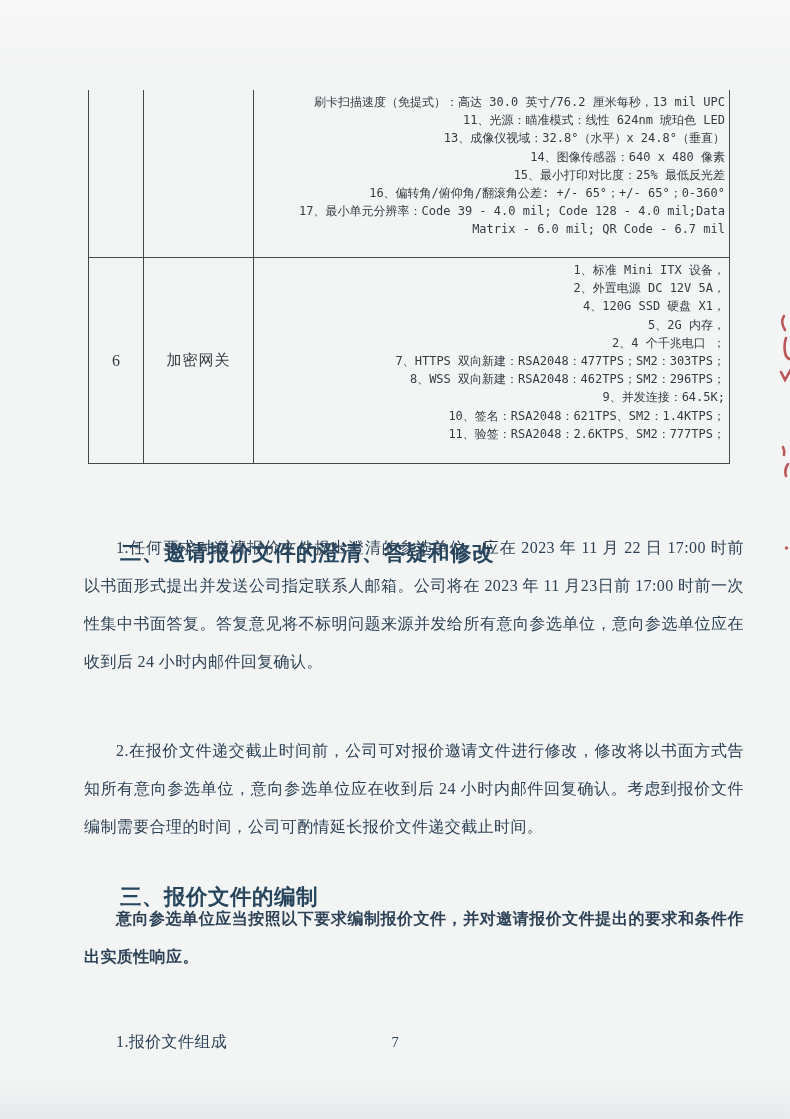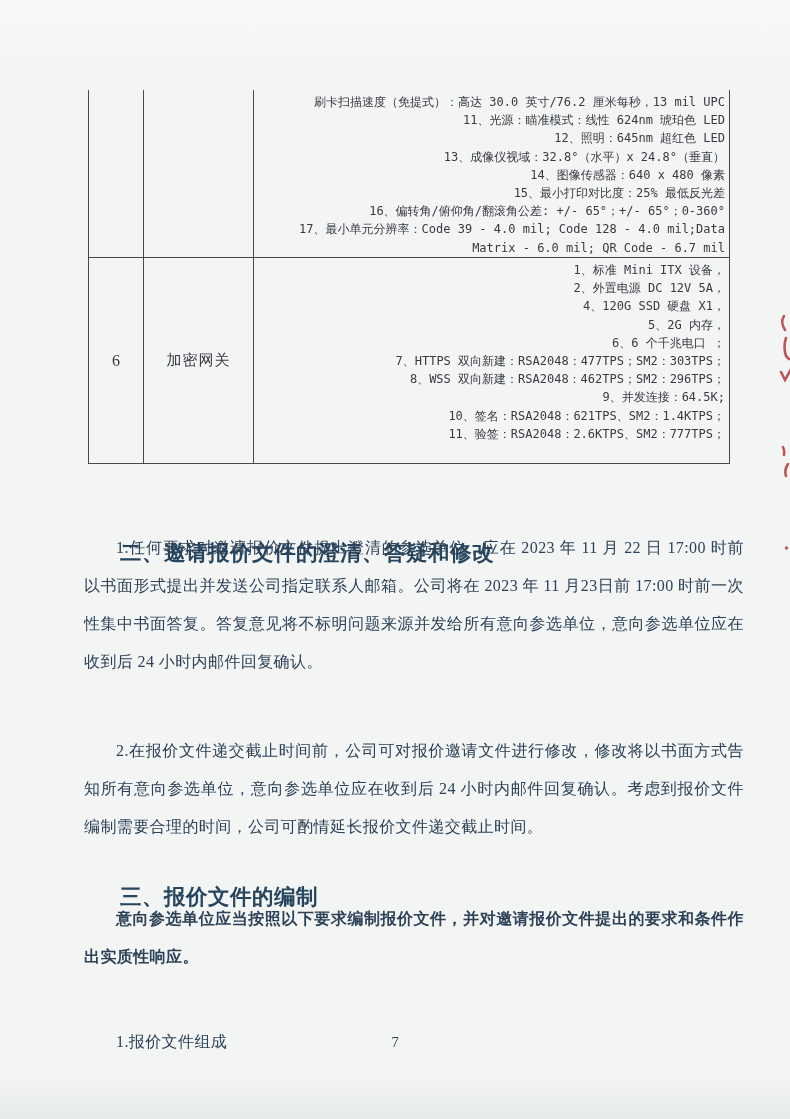--- a/index.html
+++ b/index.html
@@ -79,39 +79,38 @@
 <div class="page">
 
   <div class="spec-table">
 
     <div class="t-row row-continued">
       <div class="c-no"></div>
       <div class="c-name"></div>
       <div class="c-spec">
         <div class="spec-line">刷卡扫描速度（免提式）：高达 30.0 英寸/76.2 厘米每秒，13 mil UPC</div>
         <div class="spec-line">11、光源：瞄准模式：线性 624nm 琥珀色 LED</div>
-        <div class="spec-line">12、照明：645nm 超红色 LED</div>
         <div class="spec-line">13、成像仪视域：32.8°（水平）x 24.8°（垂直）</div>
         <div class="spec-line">14、图像传感器：640 x 480 像素</div>
         <div class="spec-line">15、最小打印对比度：25% 最低反光差</div>
         <div class="spec-line">16、偏转角/俯仰角/翻滚角公差: +/- 65°；+/- 65°；0-360°</div>
         <div class="spec-line">17、最小单元分辨率：Code 39 - 4.0 mil; Code 128 - 4.0 mil;Data</div>
         <div class="spec-line">Matrix - 6.0 mil; QR Code - 6.7 mil</div>
       </div>
     </div>
 
     <div class="t-row row-gateway">
       <div class="c-no">6</div>
       <div class="c-name">加密网关</div>
       <div class="c-spec">
         <div class="spec-line">1、标准 Mini ITX 设备，</div>
         <div class="spec-line">2、外置电源 DC 12V 5A，</div>
         <div class="spec-line">4、120G SSD 硬盘 X1，</div>
         <div class="spec-line">5、2G 内存，</div>
-        <div class="spec-line">6、6 个千兆电口 ；</div>
+        <div class="spec-line">2、4 个千兆电口 ；</div>
         <div class="spec-line">7、HTTPS 双向新建：RSA2048：477TPS；SM2：303TPS；</div>
         <div class="spec-line">8、WSS 双向新建：RSA2048：462TPS；SM2：296TPS；</div>
         <div class="spec-line">9、并发连接：64.5K;</div>
         <div class="spec-line">10、签名：RSA2048：621TPS、SM2：1.4KTPS；</div>
         <div class="spec-line">11、验签：RSA2048：2.6KTPS、SM2：777TPS；</div>
       </div>
     </div>
 
   </div>
 

